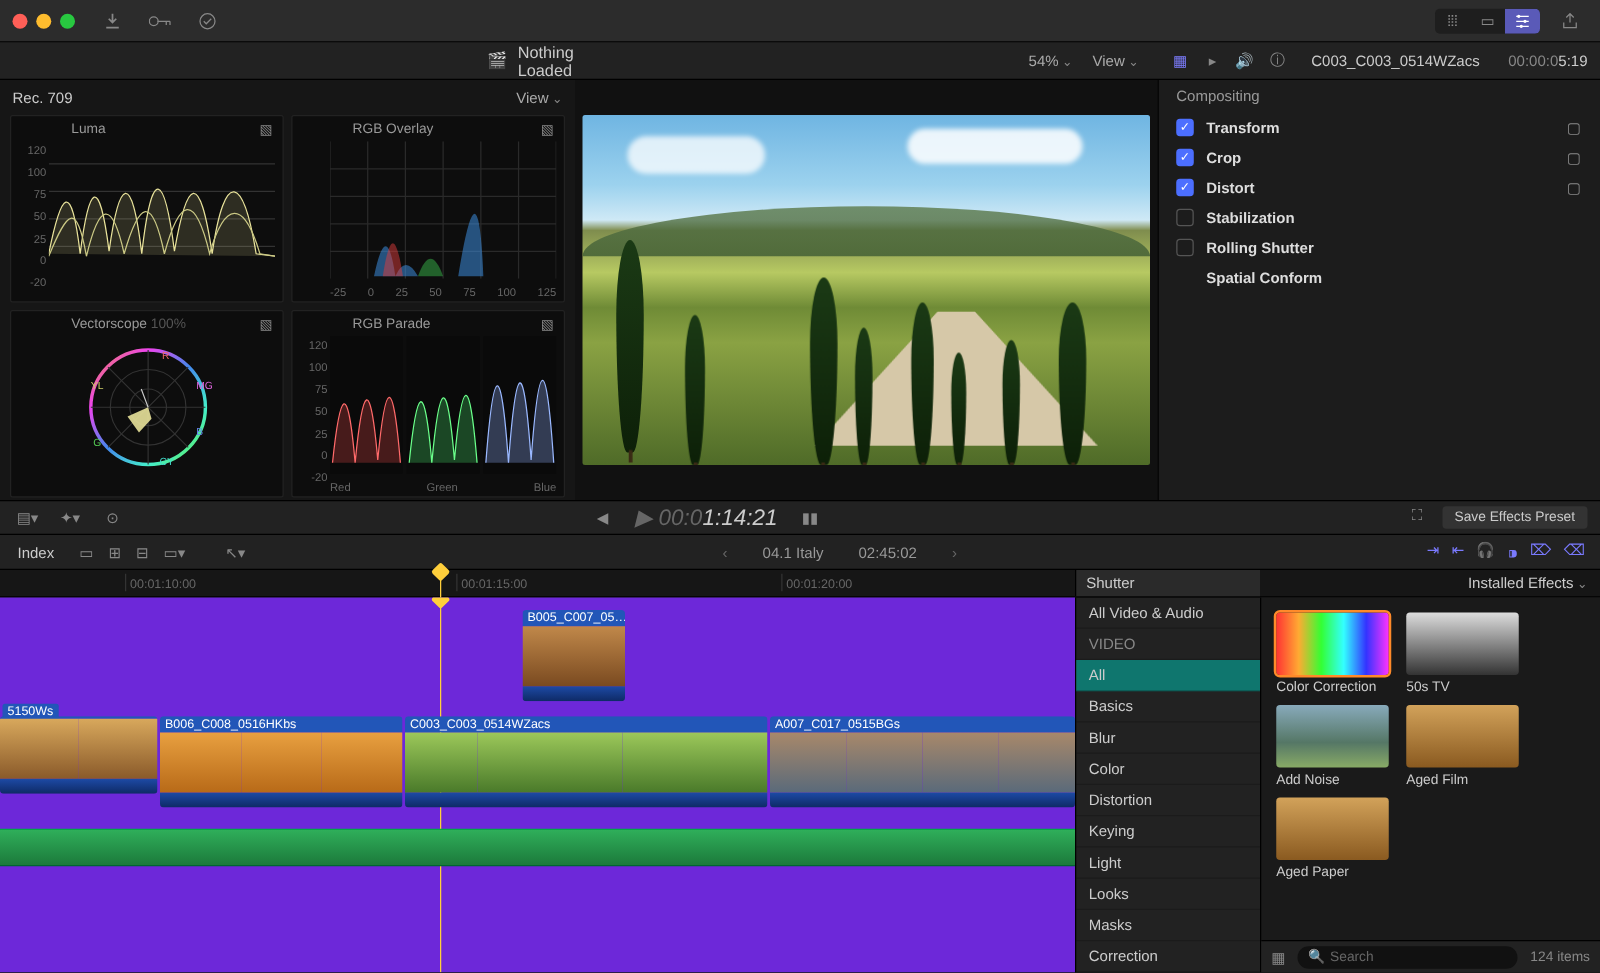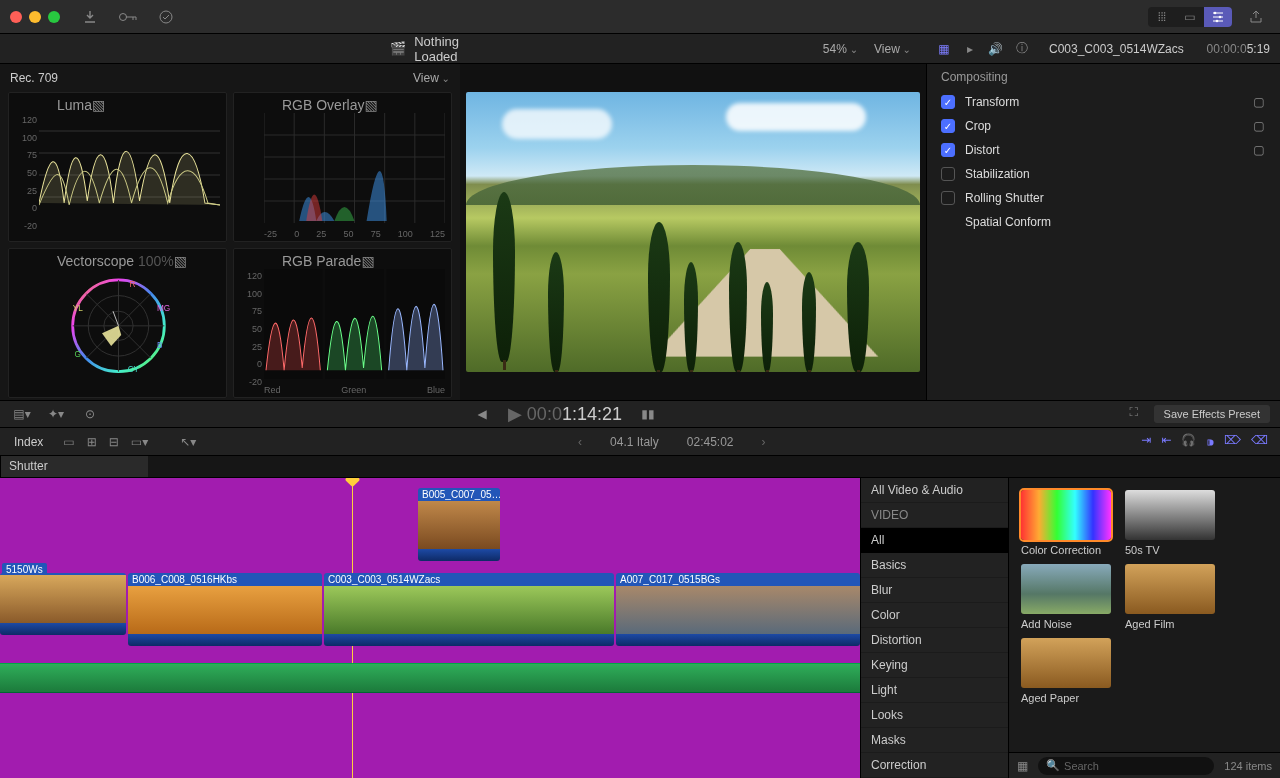--- a/index.html
+++ b/index.html
@@ -31,21 +31,21 @@
   .insp-tc{ font-family: monospace; font-size:12px; color:#888;}
   .insp-tc .end{color:#ccc;}
 
   
   .mainrow { display:flex; height: 336px;}
   .scopes { flex:0 0 460px; background:#161616; position:relative; }
   .scope-header{ height:28px; display:flex; align-items:center; justify-content:space-between; padding:0 10px; color:#ccc; font-size:12px;}
   .scope-header .view{ color:#aaa;}
   .scope-grid{ display:grid; grid-template-columns: 1fr 1fr; grid-template-rows: 150px 150px; gap:6px; padding:0 8px;}
   .scope{ background:#0d0d0d; border:1px solid #222; border-radius:2px; position:relative; padding:4px 8px 2px; overflow:hidden;}
-  .scope .sh{ display:flex; color:#999; font-size:14px;padding-left:40px;}
+  .scope .sh{ display:flex; justify-content:space-between; color:#999; font-size:11px;padding-left:40px;}
   .scope .ico{ color:#888;}
   .axis{ position:absolute; left:4px; top:22px; bottom:10px; width:24px; display:flex; flex-direction:column; justify-content:space-between; text-align:right; color:#666; font-size:9px;}
   .scopebody{ position:absolute; left:30px; right:6px; top:20px; bottom:18px;}
   .hlabels{ position:absolute; left:30px; right:6px; bottom:2px; display:flex; justify-content:space-between; color:#666; font-size:9px;}
 
   
   .viewer { flex:0 0 466px; background:#111; display:flex; align-items:center; justify-content:center; padding:6px;}
   .viewer .img{ width:100%; height:280px; border-radius:2px; overflow:hidden; position:relative;
     background: linear-gradient(to bottom,
       #6fb5e2 0%, #9cd2ee 20%, #cfe9f6 30%,
@@ -58,28 +58,28 @@
   .hill{position:absolute; top:26%; left:0; right:0; height:40px; background:linear-gradient(#5c7a4a,#3d5a33); border-radius:50%/100% 100% 0 0; opacity:.8;}
   .cloud{position:absolute; top:6%; left:8%; width:110px; height:30px; background:rgba(255,255,255,.75); border-radius:20px; filter:blur(2px);}
   .cloud2{position:absolute; top:4%; right:12%; width:140px; height:28px; background:rgba(255,255,255,.85); border-radius:20px; filter:blur(2px);}
 
   
   .inspector{ flex:1; background:#1c1c1c; border-left:1px solid #000;}
   .insp-sec-h{ color:#999; padding:6px 14px; font-size:12px;}
   .insp-row{ display:flex; align-items:center; padding:5px 14px; gap:10px;}
   .insp-row .cb{ width:14px; height:14px; border:1px solid #555; border-radius:3px; display:flex; align-items:center; justify-content:center; font-size:10px;}
   .insp-row .cb.on{ background:#4c6fff; border-color:#4c6fff; color:#fff;}
-  .insp-row .lbl{ flex:1; color:#ddd;}
+  .insp-row .lbl{ flex:1; color:#ddd;font-weight:bold;}
   .insp-row .ric{ color:#888; width:14px; text-align:center;}
 
   
   .transport{ height:28px; background:#222; border-top:1px solid #000; border-bottom:1px solid #000; display:flex; align-items:center;}
   .tr-left{ flex:0 0 220px; display:flex; gap:14px; align-items:center; padding-left:12px; color:#888;}
   .tr-mid{ flex:1; display:flex; align-items:center; justify-content:center; gap:16px;}
-  .tcbig{ font-family: monospace; font-size:18px; color:#ccc;}
+  .tcbig{ font-family: monospace; font-size:18px; color:#ccc;font-style:italic;}
   .tcbig .dim{color:#666;}
   .tr-right{ flex:0 0 370px; display:flex; justify-content:flex-end; padding-right:10px; gap:10px;}
   .savefx{ background:#333; color:#ccc; padding:3px 10px; border-radius:3px; font-size:11px;}
   .tr-icon{ width:20px; color:#888; text-align:center;}
 
   
   .tlhdr{ height:28px; background:#222; border-bottom:1px solid #000; display:flex; align-items:center;}
   .tlhdr .index{ padding:0 14px; color:#ccc;}
   .tlhdr .tool{ color:#888; padding:0 6px;}
   .tlhdr .center{ flex:1; display:flex; justify-content:center; gap:28px; color:#999;}
@@ -90,26 +90,26 @@
   
   .ruler{ height:22px; background:#161616; border-bottom:1px solid #000; display:flex; position:relative;}
   .ruler-left{ flex:0 0 860px; position:relative; color:#666; font-size:10px;}
   .rtick{ position:absolute; top:3px;}
   .rspan{ height:14px; border-left:1px solid #333;}
   .fx-hdr{ flex:0 0 148px; background:#2a2a2a; padding:3px 8px; color:#ccc; font-size:12px; border-left:1px solid #000;}
   .fx-hdr2{ flex:1; display:flex; justify-content:flex-end; padding:3px 10px; color:#ccc; font-size:12px;}
 
   
   .lower{ display:flex; height:300px;}
-  .timeline{ flex:0 0 860px; background:#a21caf; position:relative; overflow:hidden;}
+  .timeline{ flex:0 0 860px; background:#6d28d9; position:relative; overflow:hidden;}
   .fx-sidebar{ flex:0 0 148px; background:#222; border-left:1px solid #000;}
   .fx-browser{ flex:1; background:#1a1a1a; border-left:1px solid #000; position:relative;}
   .fx-cat{ padding:5px 10px; color:#ccc; font-size:12px; border-bottom:1px solid rgba(0,0,0,.2);}
   .fx-cat.hdr{color:#888;}
-  .fx-cat.sel{ background:#000000;}
+  .fx-cat.sel{ background:#0f766e;}
 
   
   .lane{ position:absolute; left:0; right:0;}
   .clip{ position:absolute; border-radius:3px; overflow:hidden; font-size:10px; color:#fff;}
   .clip .title{ background:#2256b8; padding:1px 4px; white-space:nowrap; overflow:hidden;}
   .clip .thumbs{ display:flex; height:48px;}
   .clip .thumbs div{ flex:1; background-size:cover;}
   .clip .wave{ height:12px; background: linear-gradient(#1d4aa5,#0e2a66);}
   .audio-strip{ position:absolute; left:0; right:0; height:30px; background: linear-gradient(#2fae5a,#1c7a3b); border-top:1px solid #0a4; border-bottom:1px solid #063;}
   .playhead{ position:absolute; top:0; bottom:0; width:1px; background:#ffcf3b;}
@@ -445,21 +445,39 @@
     <span class="ti">⇥</span>
     <span class="ti">⇤</span>
     <span class="ti">🎧</span>
     <span class="ti">⁍</span>
     <span class="ti">⌦</span>
     <span class="ti">⌫</span>
   </div>
 </div>
 
 <div class="ruler">
+  <div class="ruler-left" id="ruler-left">
+    <div class="playhead" id="ruler-ph" style="left: 352px;"></div>
+  <div class="rtick" style="left: 100px;">
+        <div class="rspan"></div>
+        <span style="position:absolute;top:3px;left:4px">00:01:10:00</span>
+      </div>
+      <div class="rtick" style="left: 365px;">
+        <div class="rspan"></div>
+        <span style="position:absolute;top:3px;left:4px">00:01:15:00</span>
+      </div>
+      <div class="rtick" style="left: 625px;">
+        <div class="rspan"></div>
+        <span style="position:absolute;top:3px;left:4px">00:01:20:00</span>
+      </div>
+    </div>
   <div class="fx-hdr">Shutter</div>
+  <div class="fx-hdr2">
+      <span class="chev">Installed Effects</span>
+    </div>
 </div>
 
 <div class="lower">
   <div class="timeline">
     <div class="playhead" id="tl-ph" style="left: 352px;"></div>
 
     <div class="lane" style="top:10px; height:70px;" id="lane-top">
         <div class="clip" style="left:418px;width:82px">
     <div class="title">B005_C007_05…</div>
     <div class="thumbs thumb-small">

